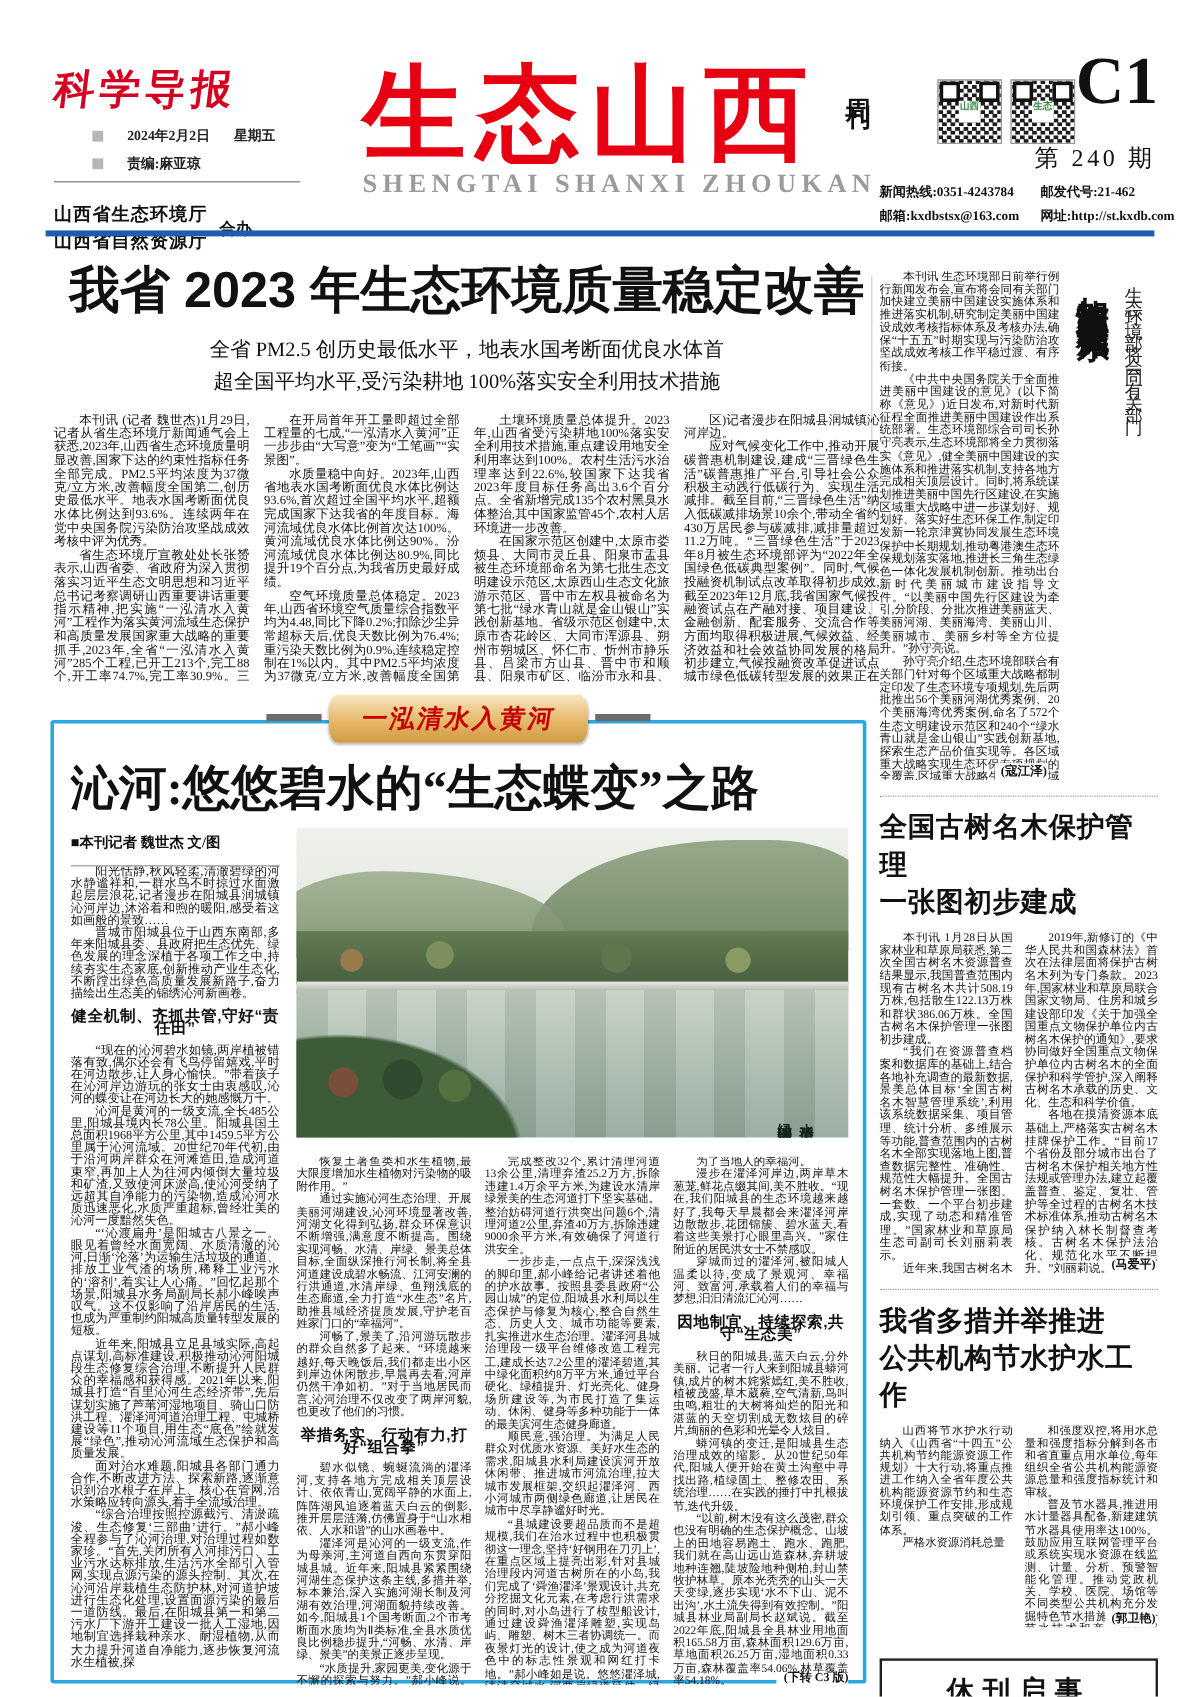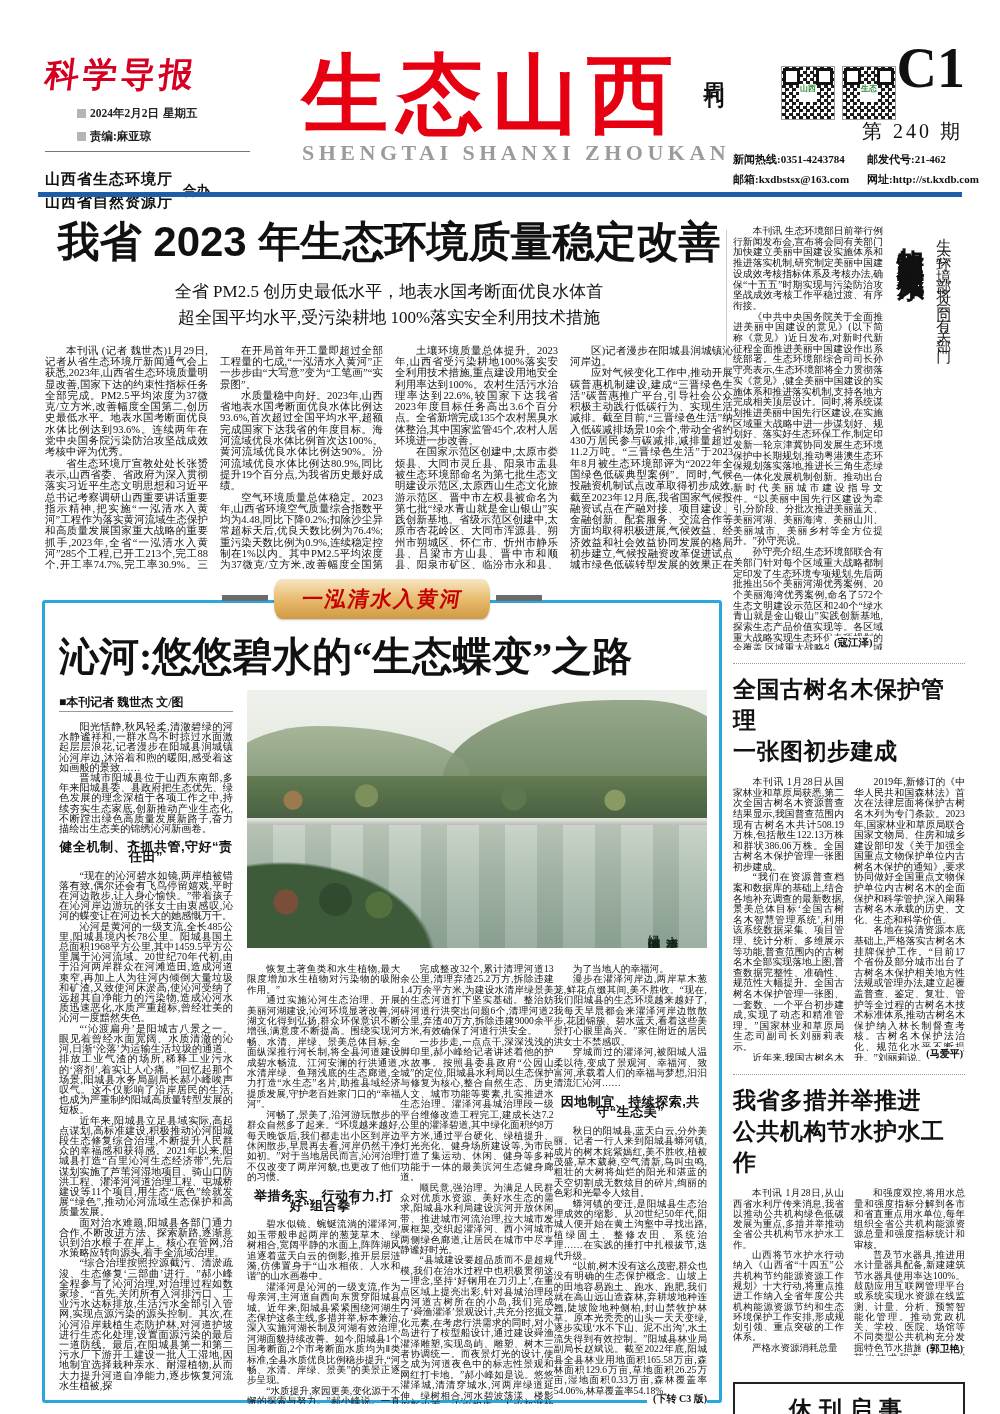--- a/index.html
+++ b/index.html
@@ -2,21 +2,21 @@
 <html><head>
 <meta charset="utf-8">
 <style>
   html,body{margin:0;padding:0;background:#fff;}
   .page{position:relative;width:1000px;height:1414px;background:#fff;overflow:hidden;
         font-family:"Liberation Serif",serif;color:#111;}
   
   .mast-left{position:absolute;left:45px;top:52px;width:260px;}
   .logo{color:#d50021;font-size:34px;font-weight:900;letter-spacing:4px;transform:skewX(-7deg);
         font-family:"Liberation Serif",serif;}
-  .meta-row{font-size:11.5px;font-weight:bold;color:#222;margin-top:8px;display:flex;align-items:center;gap:4px;padding-left:32px;}
+  .meta-row{font-size:11.5px;font-weight:bold;color:#222;margin-top:8px;display:flex;align-items:center;gap:20px;padding-left:32px;}
   .sq{width:9px;height:9px;background:#b5b5b5;display:inline-block;}
   .meta-sep{border-bottom:1px solid #777;width:205px;margin-top:7px;}
   .orgs{margin-top:16px;display:flex;align-items:center;gap:10px;}
   .org-lines{font-size:15px;font-weight:bold;line-height:1.55;letter-spacing:1px;}
   .co{font-size:13.5px;font-weight:bold;}
   .mast-center{position:absolute;left:302px;top:50px;width:420px;}
   .main-title{color:#e60012;font-size:86px;font-weight:900;letter-spacing:9px;line-height:1.05;white-space:nowrap;}
   .weekly{position:absolute;left:398px;top:16px;writing-mode:vertical-rl;font-size:21px;font-weight:bold;
           letter-spacing:4px;color:#111;font-family:"Liberation Sans",sans-serif;}
   .pinyin{color:#9b9b9b;font-size:22px;font-weight:bold;letter-spacing:4.5px;white-space:nowrap;}
@@ -69,21 +69,21 @@
   .banner{position:absolute;left:50%;top:-24px;transform:translateX(-50%);width:216px;height:40px;
           background:linear-gradient(180deg,#f7e6c0,#e6b869 55%,#cf9a43);border-radius:8px/14px;
           display:flex;align-items:center;justify-content:center;box-shadow:0 1px 2px rgba(0,0,0,.25);}
   .banner::before,.banner::after{content:"";position:absolute;top:16px;width:46px;height:6px;background:#6b6b6b;}
   .banner::before{left:-52px;}
   .banner::after{right:-52px;}
   .banner-text{color:#c40000;font-size:21px;font-weight:900;transform:skewX(-9deg);letter-spacing:2px;white-space:nowrap;}
   .f-head{margin:26px 0 0 14px;font-size:40px;font-weight:900;font-family:"Liberation Serif",serif;white-space:nowrap;}
   .f-content{position:relative;margin:6px 10px 0 12px;height:716px;}
   .f-byline{position:absolute;left:2px;top:4px;width:174px;font-size:12px;font-weight:bold;
-            padding-bottom:0;border-bottom:1px solid #999;}
+            padding-bottom:10px;border-bottom:1px solid #999;}
   .f-col1{position:absolute;left:2px;top:32px;width:174px;height:676px;font-size:10.2px;line-height:10.2px;
           text-align:justify;overflow:hidden;}
   .f-photo{position:absolute;left:190px;top:0;width:460px;height:258px;overflow:hidden;
            background:linear-gradient(180deg,#eff2ec 0%,#e2e8df 28%,#d2dccf 45%);}
   .ph-ridge{position:absolute;right:-20px;top:10px;width:62%;height:92px;
             background:linear-gradient(180deg,#8ea180,#66805c);border-radius:60% 30% 0 0/90% 50% 0 0;opacity:.9;}
   .ph-ridge2{position:absolute;left:-30px;top:36px;width:55%;height:72px;
              background:linear-gradient(180deg,#9aab8b,#748b68);border-radius:40% 60% 0 0/80% 70% 0 0;opacity:.85;}
   .ph-trees{position:absolute;left:0;top:86px;width:100%;height:44px;
             background:radial-gradient(circle at 10% 55%,#9b7a4d 0 9px,transparent 10px),
@@ -97,21 +97,21 @@
             background:repeating-linear-gradient(90deg,rgba(80,100,82,.12) 0 26px,rgba(255,255,255,.10) 26px 58px),
                        linear-gradient(180deg,#c4cfc2 0%,#a9bbad 45%,#90a698 100%);}
   .ph-bank{position:absolute;left:-34px;bottom:-46px;width:250px;height:150px;
            background:radial-gradient(ellipse at 28% 78%,#3d5a39 0 58%,transparent 60%);}
   .ph-shrub{position:absolute;left:6px;bottom:26px;width:150px;height:50px;
             background:radial-gradient(circle at 22% 60%,#7a4f3a 0 12px,transparent 13px),
                        radial-gradient(circle at 55% 55%,#2f4a2e 0 16px,transparent 17px),
                        radial-gradient(circle at 84% 66%,#53703f 0 13px,transparent 14px);}
   .f-caption{position:absolute;right:26px;bottom:12px;writing-mode:vertical-rl;font-size:12px;
              letter-spacing:2px;color:#13251a;line-height:1.5;font-weight:bold;}
-  .f-cols{position:absolute;left:190px;top:274px;width:460px;height:440px;display:flex;}
+  .f-cols{position:absolute;left:190px;top:274px;width:460px;height:440px;display:flex;gap:11px;}
   .fcol{flex:1;font-size:9.6px;line-height:10.4px;text-align:justify;overflow:hidden;position:relative;}
   .crosshead{font-weight:900;font-family:"Liberation Sans",sans-serif;font-size:13px;text-align:center;
              margin:8px 0;text-indent:0;letter-spacing:0.5px;}
   .endnote{position:absolute;right:0;bottom:0;font-weight:bold;font-size:10px;background:#fff;padding-left:6px;}
 </style>
 </head>
 <body>
 
 <div class="page">
 
@@ -224,21 +224,20 @@
     </div>
     <div class="sep"></div>
 
     <div class="art3">
       <div class="side-h">
         <div>我省多措并举推进</div>
         <div>公共机构节水护水工作</div>
       </div>
       <div class="art-cols">
         <div class="scol">
-            <p class="para">本刊讯 1月28日,从山西省水利厅传来消息,我省以推动公共机构绿色低碳发展为重点,多措并举推动全省公共机构节水护水工作。</p>
             <p class="para">山西将节水护水行动纳入《山西省“十四五”公共机构节约能源资源工作规划》十大行动,将重点推进工作纳入全省年度公共机构能源资源节约和生态环境保护工作安排,形成规划引领、重点突破的工作体系。</p>
             <p class="para">严格水资源消耗总量</p>
           </div>
         <div class="scol">
             <p class="para">和强度双控,将用水总量和强度指标分解到各市和省直重点用水单位,每年组织全省公共机构能源资源总量和强度指标统计和审核。</p>
             <p class="para">普及节水器具,推进用水计量器具配备,新建建筑节水器具使用率达100%。鼓励应用互联网管理平台或系统实现水资源在线监测、计量、分析、预警智能化管理。推动党政机关、学校、医院、场馆等不同类型公共机构充分发掘特色节水措施,不断提升节水技术和产品应用深度。</p>
           </div>
         <div class="cols-author">(郭卫艳)</div>
       </div>
     </div>
@@ -279,21 +278,21 @@
           <span style="display:block">水清岸</span>
           <span style="display:block">绿的灈泽河</span>
         </div>
       </div>
       <div class="f-cols">
         <div class="fcol">
             <p class="para">恢复土著鱼类和水生植物,最大限度增加水生植物对污染物的吸附作用。”</p>
             <p class="para">通过实施沁河生态治理、开展美丽河湖建设,沁河环境显著改善,河湖文化得到弘扬,群众环保意识不断增强,满意度不断提高。围绕实现河畅、水清、岸绿、景美总体目标,全面纵深推行河长制,将全县河道建设成碧水畅流、江河安澜的行洪通道,水清岸绿、鱼翔浅底的生态廊道,全力打造“水生态”名片,助推县域经济提质发展,守护老百姓家门口的“幸福河”。</p>
             <p class="para">河畅了,景美了,沿河游玩散步的群众自然多了起来。“环境越来越好,每天晚饭后,我们都走出小区到岸边休闲散步,早晨再去看,河岸仍然干净如初。”对于当地居民而言,沁河治理不仅改变了两岸河貌,也更改了他们的习惯。</p>
             <p class="crosshead">举措务实、行动有力,打好“组合拳”</p>
-            <p class="para">碧水似镜、蜿蜒流淌的灈泽河,如玉带般串起两岸的葱茏草木、绿树相合,宽阔平静的水面上,阵阵湖风追逐着蓝天白云的倒影,推开层层涟漪,仿佛置身于“山水相依、人水和谐”的山水画卷中。</p>
+            <p class="para">碧水似镜、蜿蜒流淌的灈泽河,支持各地方完成相关顶层设计、依依青山,宽阔平静的水面上,阵阵湖风追逐着蓝天白云的倒影,推开层层涟漪,仿佛置身于“山水相依、人水和谐”的山水画卷中。</p>
             <p class="para">灈泽河是沁河的一级支流,作为母亲河,主河道自西向东贯穿阳城县城。近年来,阳城县紧紧围绕河湖生态保护这条主线,多措并举,标本兼治,深入实施河湖长制及河湖有效治理,河湖面貌持续改善。如今,阳城县1个国考断面,2个市考断面水质均为Ⅱ类标准,全县水质优良比例稳步提升,“河畅、水清、岸绿、景美”的美景正逐步呈现。</p>
             <p class="para">“水质提升,家园更美,变化源于不懈的探索与努力。”郝小峰说。一直以来,阳城县水利局持续推进“清四乱”常态化、规范化。全年排查“四乱”问题36个,</p>
           </div>
         <div class="fcol">
             <p class="para">完成整改32个,累计清理河道13余公里,清理弃渣25.2万方,拆除违建1.4万余平方米,为建设水清岸绿景美的生态河道打下坚实基础。整治妨碍河道行洪突出问题6个,清理河道2公里,弃渣40万方,拆除违建9000余平方米,有效确保了河道行洪安全。</p>
             <p class="para">一步步走,一点点干,深深浅浅的脚印里,郝小峰给记者讲述着他的护水故事。按照县委县政府“公园山城”的定位,阳城县水利局以生态保护与修复为核心,整合自然生态、历史人文、城市功能等要素,扎实推进水生态治理。灈泽河县城治理段一级平台维修改造工程完工,建成长达7.2公里的灈泽碧道,其中绿化面积约8万平方米,通过平台硬化、绿植提升、灯光亮化、健身场所建设等,为市民打造了集运动、休闲、健身等多种功能于一体的最美滨河生态健身廊道。</p>
             <p class="para">顺民意,强治理。为满足人民群众对优质水资源、美好水生态的需求,阳城县水利局建设滨河开放休闲带、推进城市河流治理,拉大城市发展框架,交织起灈泽河、西小河城市两侧绿色廊道,让居民在城市中尽享静谧好时光。</p>
             <p class="para">“县城建设要超品质而不是超规模,我们在治水过程中也积极贯彻这一理念,坚持‘好钢用在刀刃上’,在重点区域上提亮出彩,针对县城治理段内河道古树所在的小岛,我们完成了‘舜渔灈泽’景观设计,共充分挖掘文化元素,在考虑行洪需求的同时,对小岛进行了桉型船设计,通过建设舜渔灈泽雕塑,实现岛屿、雕塑、树木三者协调统一。而夜景灯光的设计,使之成为河道夜色中的标志性景观和网红打卡地。”郝小峰如是说。悠悠灈泽城,清清穿城水,河两岸绿道延伸、绿树相合,河水碧波荡漾、楼影倒影水面、山水相依、人水和谐的水韵灈泽成</p>
           </div>
         <div class="fcol">

